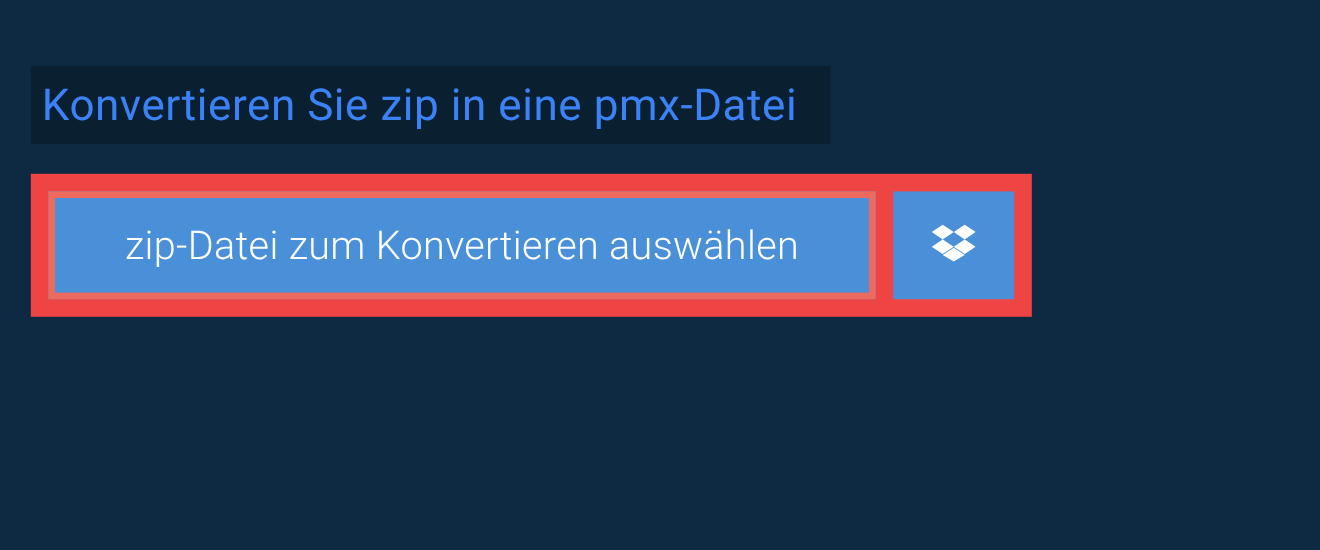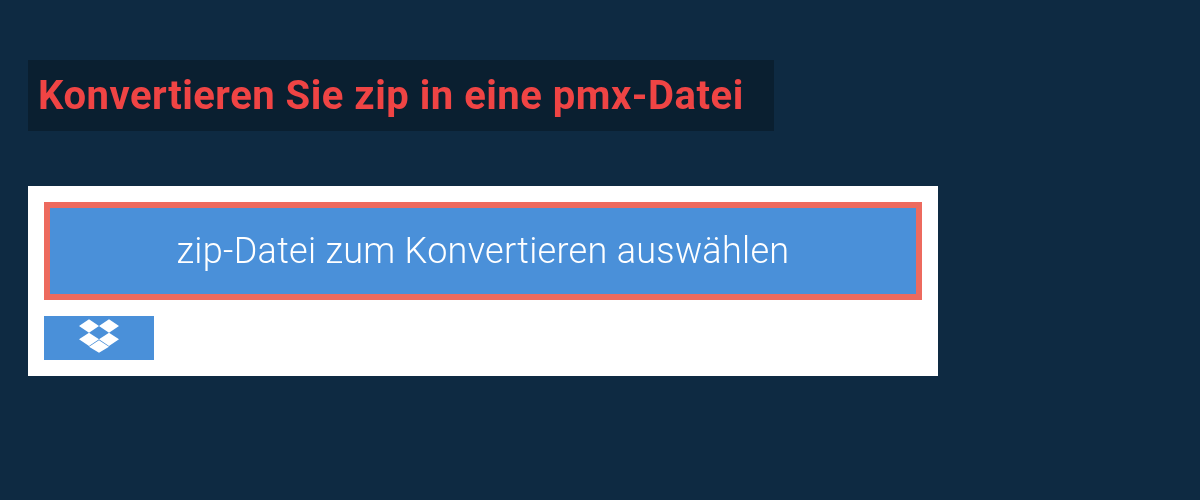--- a/index.html
+++ b/index.html
@@ -16,33 +16,32 @@
     }
     .container {
       padding: 60px 28px 0 28px;
     }
     .title-wrap {
       display: inline-block;
       background-color: #0a1f30;
       padding: 12px 30px 12px 10px;
     }
     .title {
-      color: #ef4444;
+      color: #3b82f6;
       font-size: 40px;
-      font-weight: 700;
+      font-weight: 400;
       letter-spacing: 0.5px;
     }
     .button-panel {
-      margin-top: 55px;
-      background-color: #ffffff;
+      margin-top: 27px;
+      background-color: #ef4444;
       padding: 16px;
       display: flex;
       gap: 16px;
       width: 910px;
-      flex-direction: column;
     }
     .select-button {
       flex: 1;
       background-color: #4a90d9;
       border: 6px solid #ed6a5e;
       color: #ffffff;
       font-size: 36px;
       font-weight: 300;
       padding: 22px 20px;
       text-align: center;

